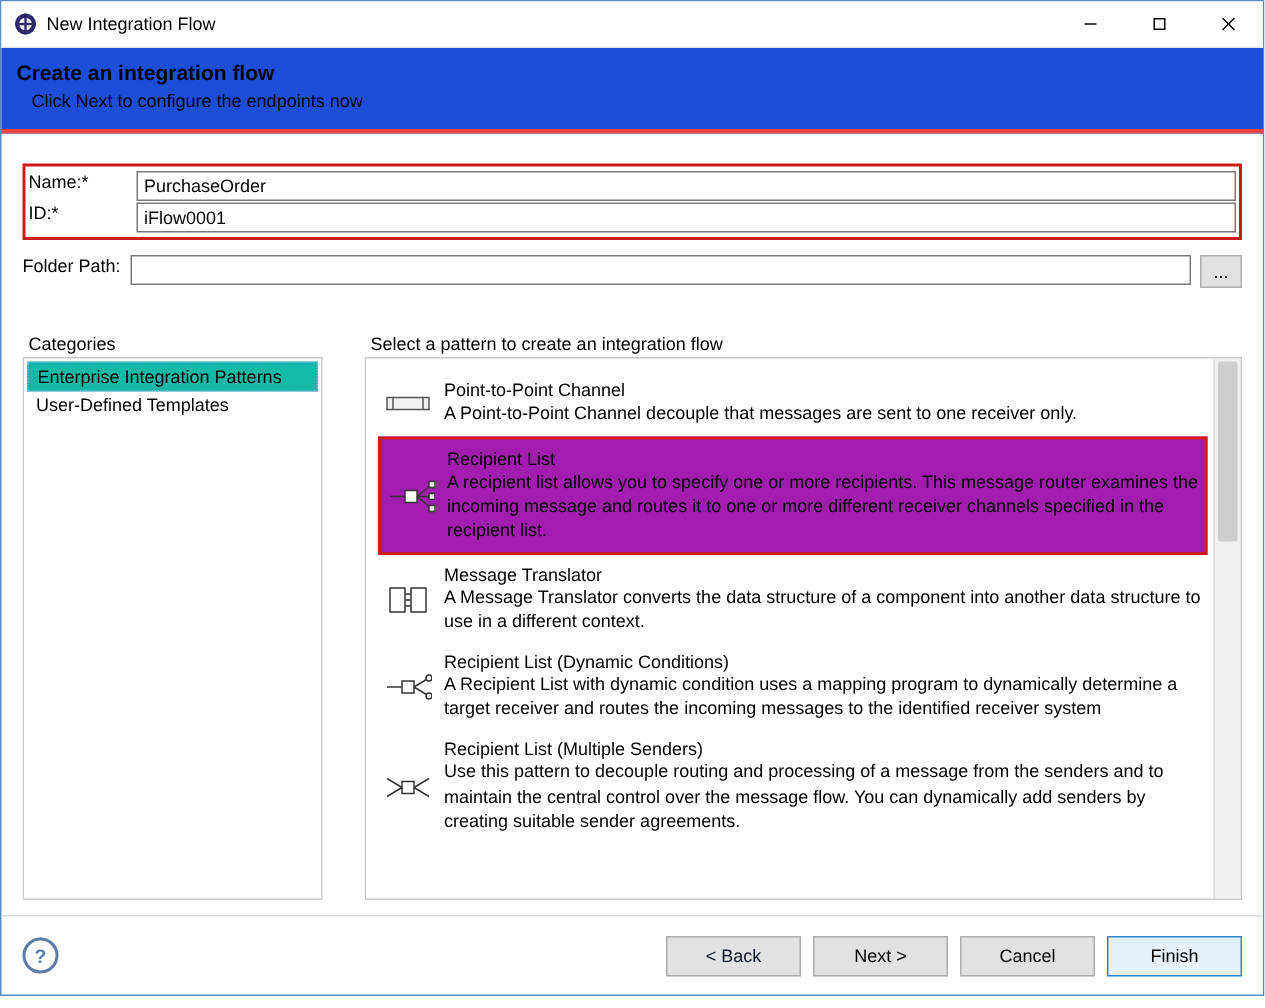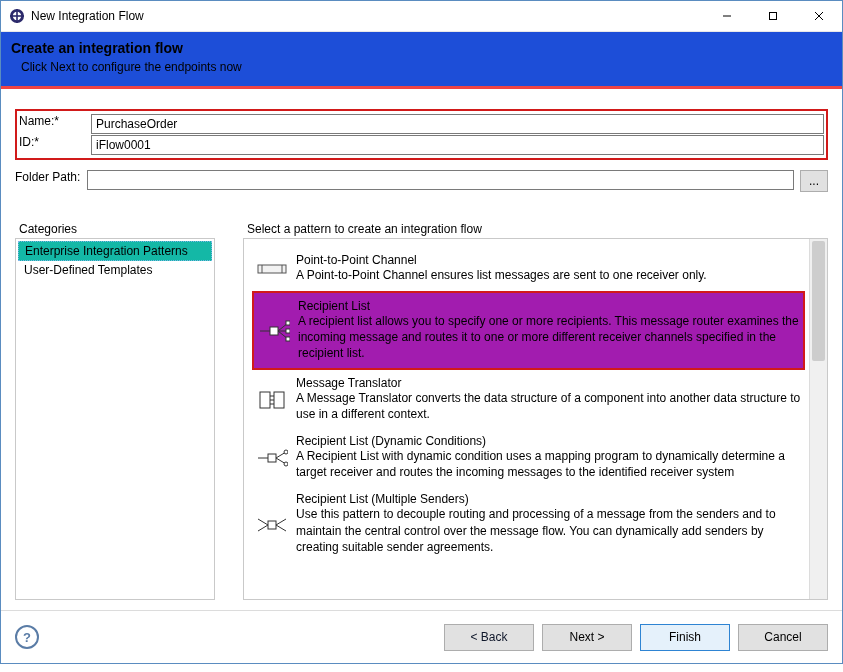--- a/index.html
+++ b/index.html
@@ -125,21 +125,21 @@
             <div class="pattern">
               <span class="paticon">
                 <svg viewBox="0 0 32 32">
                     <rect x="2" y="12" width="28" height="8" fill="#f2f2f2" stroke="#555"></rect>
                     <line x1="6" y1="12" x2="6" y2="20" stroke="#555"></line>
                     <line x1="26" y1="12" x2="26" y2="20" stroke="#555"></line>
                   </svg>
               </span>
               <div class="pattxt">
                 <div class="ptitle">Point-to-Point Channel</div>
-                <div class="pdesc">A Point-to-Point Channel ensures list messages are sent to one receiver only.</div>
+                <div class="pdesc">A Point-to-Point Channel decouple that messages are sent to one receiver only.</div>
               </div>
             </div>
 
             <div class="pattern selected">
               <span class="paticon">
                 <svg viewBox="0 0 32 32">
                     <rect x="12" y="12" width="8" height="8" fill="#fff" stroke="#333"></rect>
                     <line x1="2" y1="16" x2="12" y2="16" stroke="#333"></line>
                     <line x1="20" y1="16" x2="30" y2="8" stroke="#333"></line>
                     <line x1="20" y1="16" x2="30" y2="16" stroke="#333"></line>
@@ -214,21 +214,21 @@
 
   <div class="footer">
     <div class="help">?</div>
     <div class="spacer"></div>
     <div class="btn disabled">
         <span>&lt; Back</span>
       </div>
     <div class="btn">
         <span>Next &gt;</span>
       </div>
+    <div class="btn">
+        <span>Cancel</span>
+      </div>
     <div class="btn primary">
         <span>Finish</span>
       </div>
-    <div class="btn">
-        <span>Cancel</span>
-      </div>
   </div>
 
 </div>
 
 </body></html>

